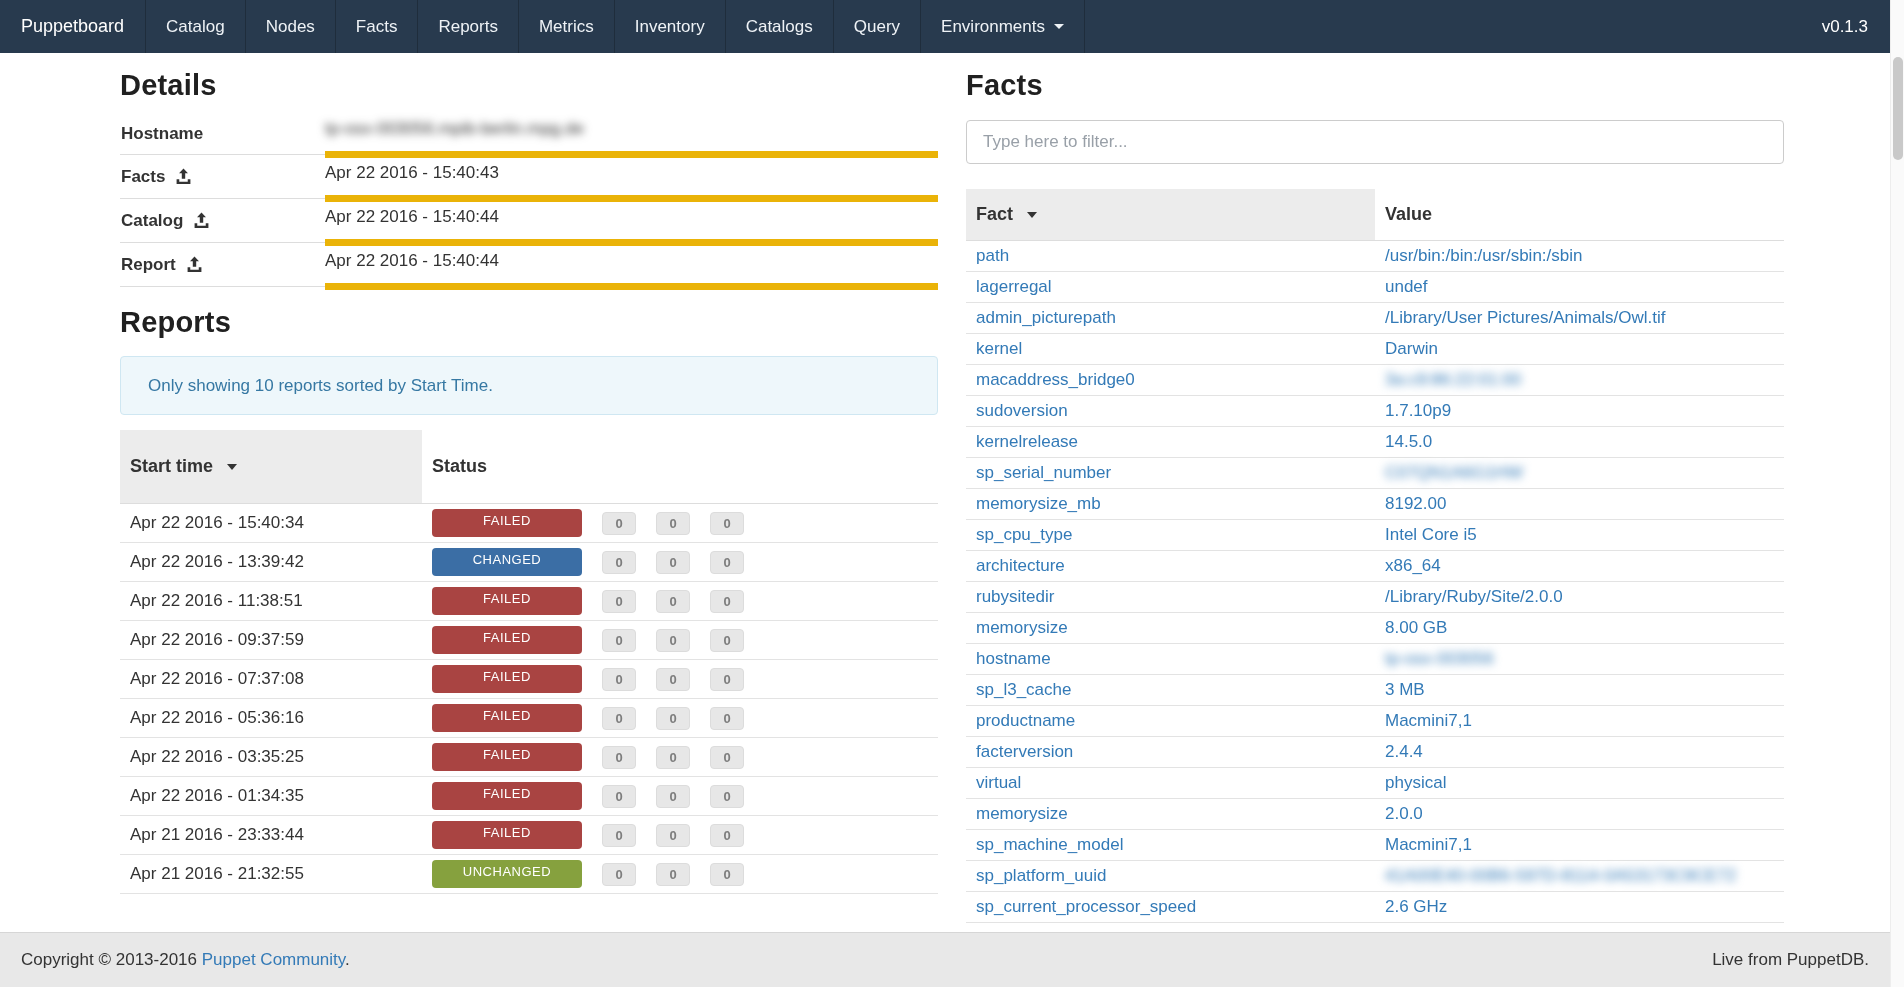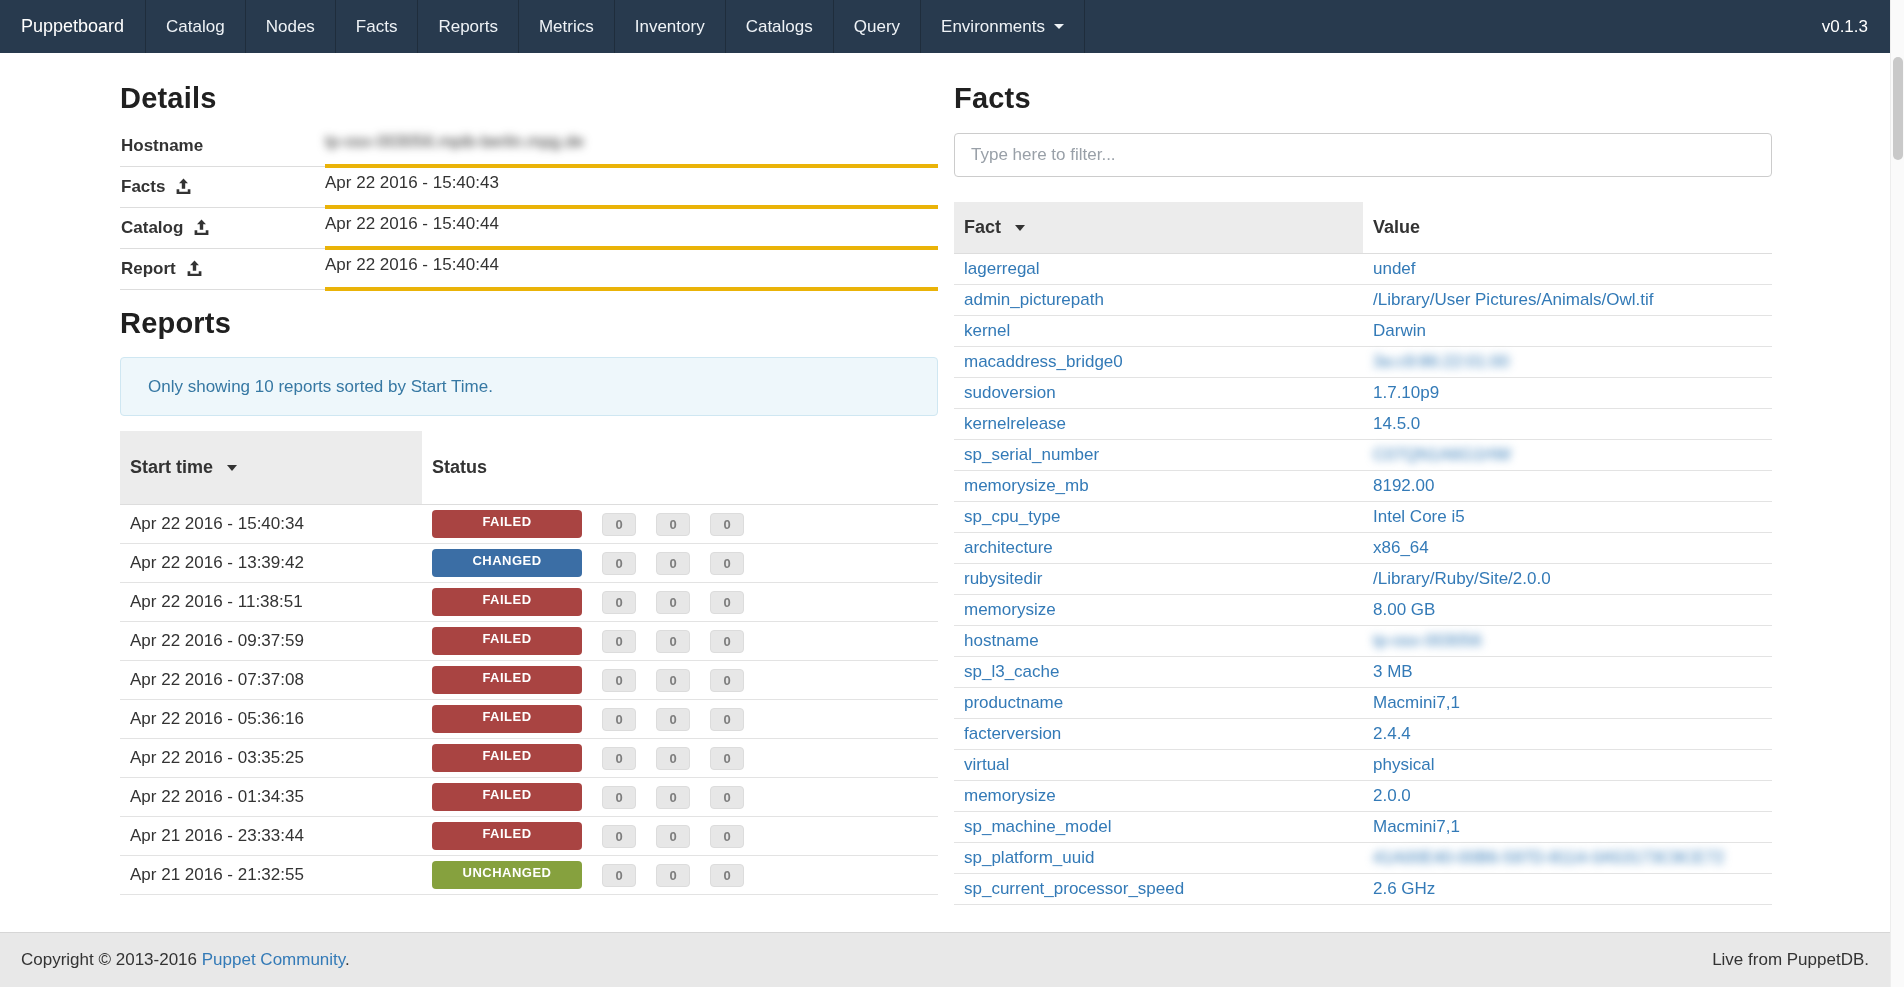--- a/index.html
+++ b/index.html
@@ -14,46 +14,46 @@
          border-right:1px solid rgba(0,0,0,.22)}
   .nav-items{display:flex}
   .nav-link{display:flex;align-items:center;padding:0 20px;color:#eef2f6;font-size:17px;
             border-right:1px solid rgba(0,0,0,.22)}
   .caret-down{display:inline-block;margin-left:9px;width:0;height:0;
               border-left:5px solid transparent;border-right:5px solid transparent;
               border-top:5px solid #eef2f6}
   .nav-version{margin-left:auto;display:flex;align-items:center;padding:0 22px;color:#fff}
 
   
-  .container{width:1664px;margin:13px auto;display:flex;gap:16px}
+  .container{width:1664px;margin:0 auto;display:flex;gap:28px}
   .col{width:818px}
   h2{font-size:29px;font-weight:700;color:#202020;margin:16px 0 12px;letter-spacing:.2px}
 
   
   table{border-collapse:collapse;width:100%}
   .details-table th{width:205px;text-align:left;font-weight:700;padding:5px 10px 5px 1px;
                     border-bottom:1px solid #ddd;vertical-align:middle;white-space:nowrap}
-  .details-table td{padding:5px 8px 12px 0;border-bottom:4px solid #eab308}
+  .details-table td{padding:5px 8px 12px 0;border-bottom:7px solid #eab308}
   .upload-icon{margin-left:10px;vertical-align:-3px}
 
   
   .alert{margin-top:17px;height:59px;line-height:57px;padding:0 27px;border-radius:4px;
          background:#eef7fb;border:1px solid #cfe7f2;color:#3678a3}
 
   
   .reports-table{margin-top:15px}
   .reports-table th{text-align:left;font-weight:700;padding:26px 10px;
                     border-bottom:1px solid #ddd;font-size:18px}
   th.sorted{background:#ececec}
   .reports-table td{padding:5px 10px;border-bottom:1px solid #e3e3e3;vertical-align:middle}
   .sort-caret{display:inline-block;margin-left:9px;width:0;height:0;vertical-align:2px;
               border-left:5px solid transparent;border-right:5px solid transparent;
               border-top:6px solid #333}
   .status-badge{display:block;height:28px;line-height:24px;border-radius:4px;text-align:center;
-                color:#fff;font-size:13px;font-weight:700;letter-spacing:.5px}
+                color:#fff;font-size:13px;font-weight:400;letter-spacing:.5px}
   .count-badge{display:inline-block;width:34px;height:23px;line-height:21px;border-radius:4px;
                text-align:center;background:#e7e7e7;border:1px solid #dcdcdc;color:#7d7d7d;
                font-size:13px;font-weight:700}
 
   
   .filter-input{width:100%;height:44px;margin-top:6px;padding:0 16px;border:1px solid #ccc;
                 border-radius:4px;font-size:17px;font-family:inherit;color:#333;outline:none}
   .filter-input::placeholder{color:#99a0a8}
   .facts-table{margin-top:25px}
   .facts-table th{text-align:left;font-weight:700;padding:15px 10px;
@@ -273,20 +273,24 @@
             <span>Fact</span>
             <span class="sort-caret"></span>
           </th>
           <th>
             <span>Value</span>
           </th>
         </tr>
       </thead>
       <tbody id="facts-body">
           <tr>
+            <td><a class="fact-name" href="#">path</a></td>
+            <td><span class="fact-value">/usr/bin:/bin:/usr/sbin:/sbin</span></td>
+          </tr>
+          <tr>
             <td><a class="fact-name" href="#">lagerregal</a></td>
             <td><span class="fact-value">undef</span></td>
           </tr>
           <tr>
             <td><a class="fact-name" href="#">admin_picturepath</a></td>
             <td><span class="fact-value">/Library/User Pictures/Animals/Owl.tif</span></td>
           </tr>
           <tr>
             <td><a class="fact-name" href="#">kernel</a></td>
             <td><span class="fact-value">Darwin</span></td>

